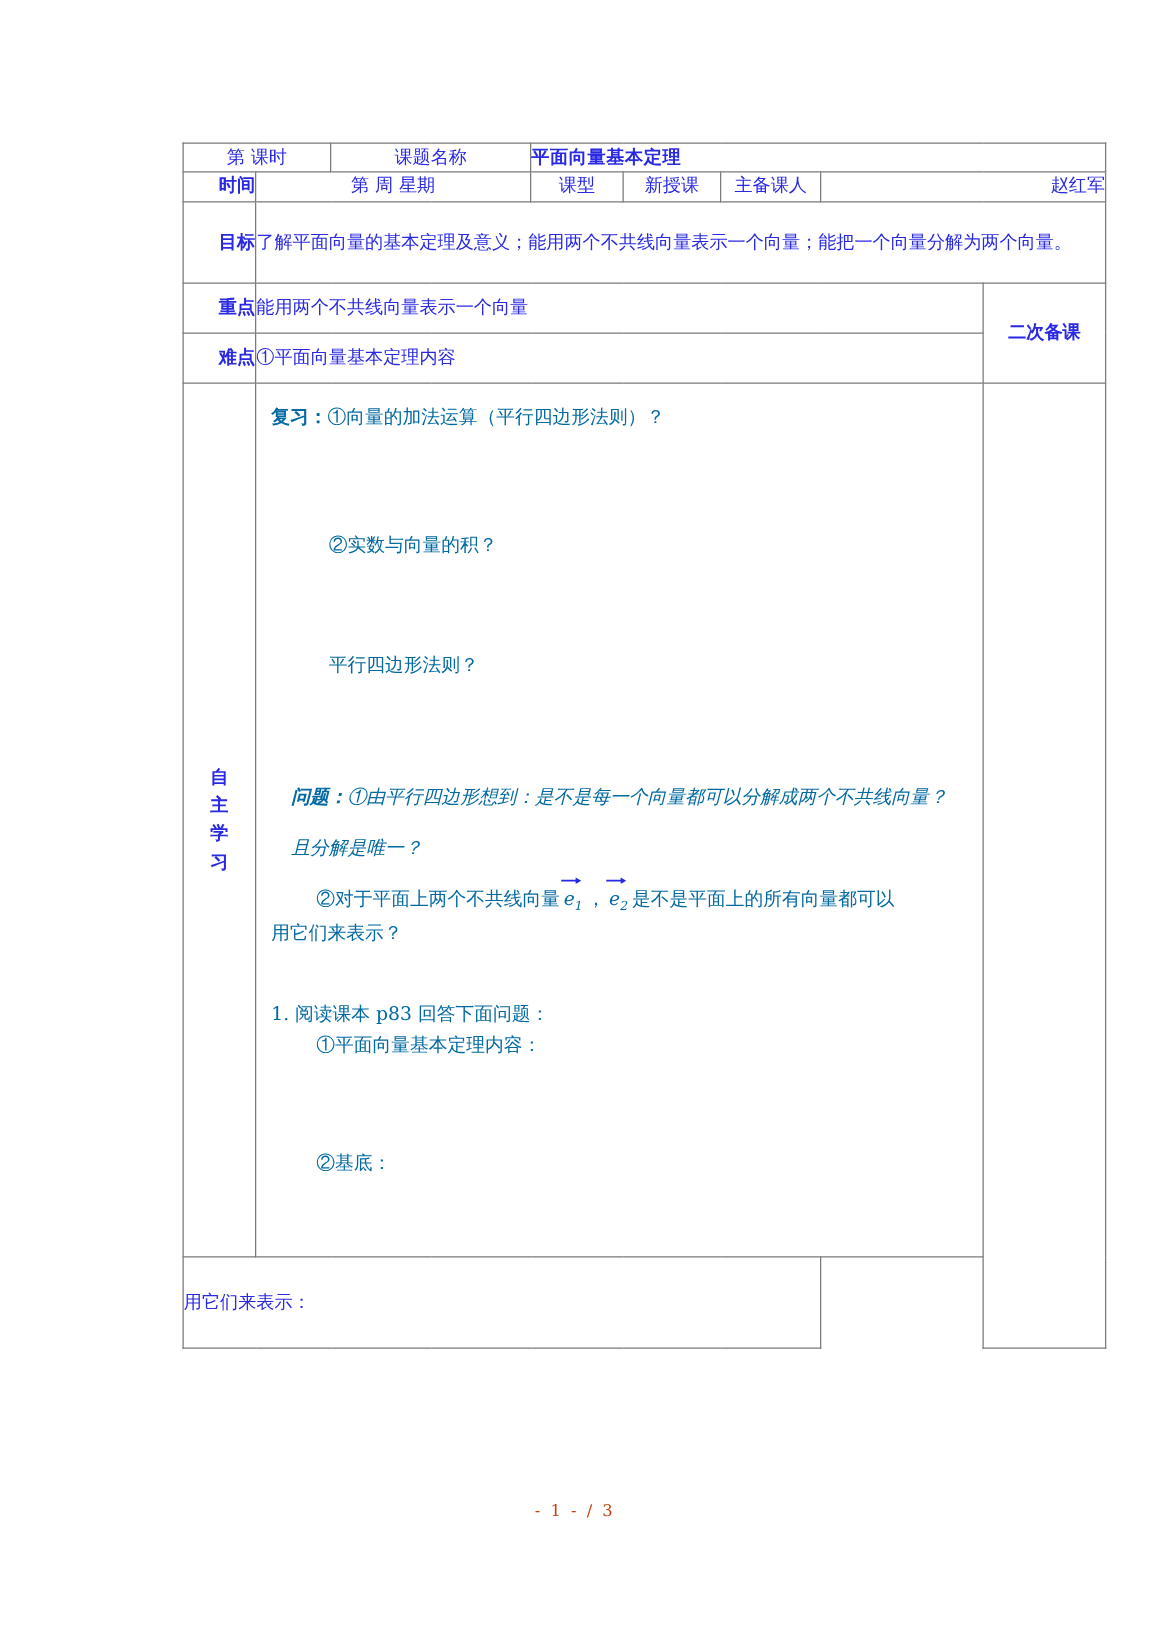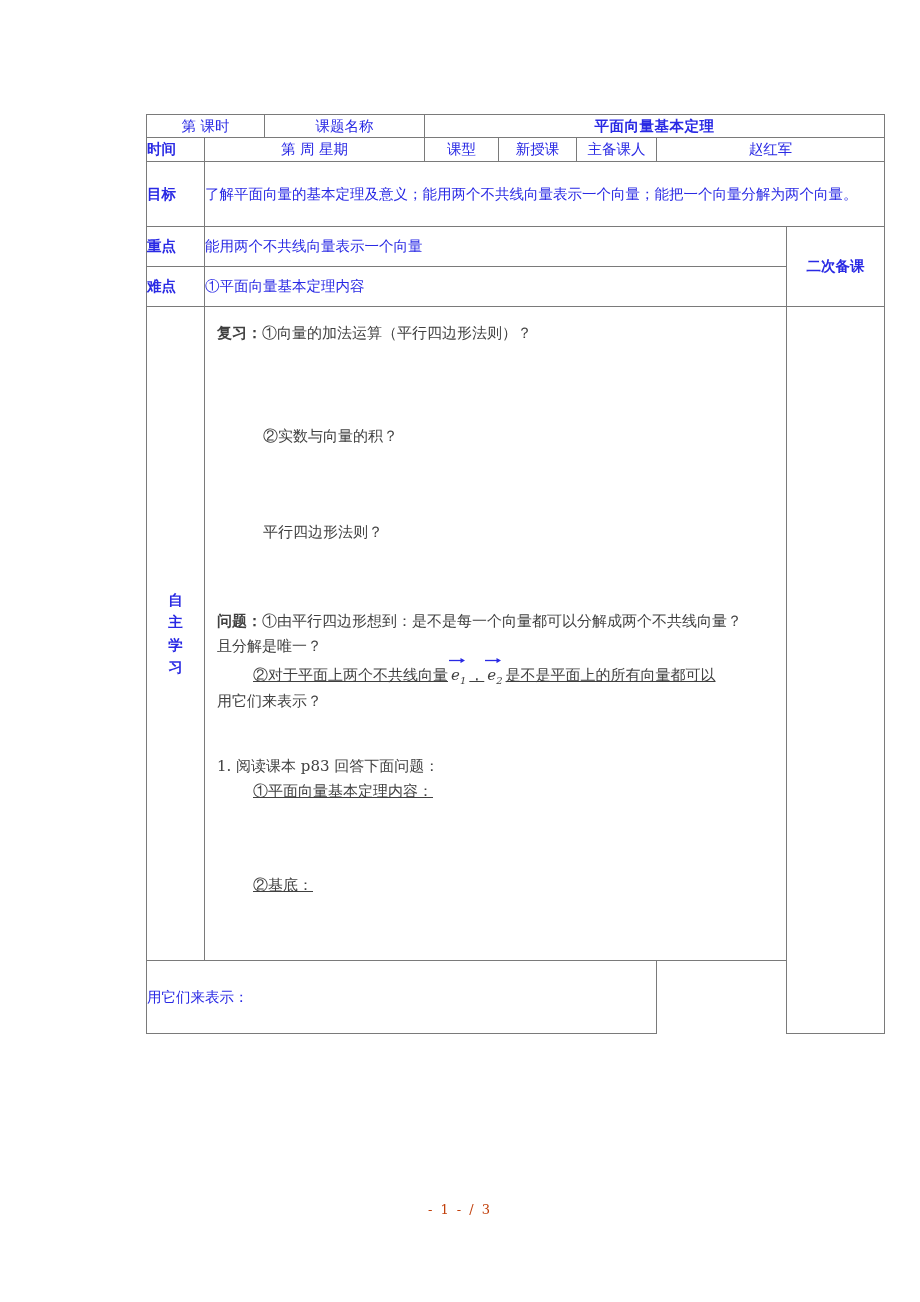--- a/index.html
+++ b/index.html
@@ -31,44 +31,44 @@
   }
   table.lesson td {
     border: 1px solid #7a7a7a;
     vertical-align: middle;
     padding: 0;
     color: #2929e4;
     font-size: 14.5px;
     line-height: 1.55;
   }
   .label-cell {
-    text-align: left;
+    text-align: right;
     font-weight: bold;
     font-size: 15px;
     font-family: "DejaVu Sans", "Liberation Sans", sans-serif;
     color: #2929e4;
   }
   .head-cell {
     text-align: center;
     font-size: 15px;
     font-family: "DejaVu Serif", "Liberation Serif", serif;
     color: #2929e4;
     padding: 6px 4px;
   }
   .title-cell {
     color: #111111;
     font-weight: bold;
     font-size: 17px;
     letter-spacing: 0.5px;
     padding: 5px 10px;
     font-family: "DejaVu Sans", "Liberation Sans", sans-serif;
-    text-align: center;
+    text-align: left;
   }
   .val-cell {
-    text-align: center;
+    text-align: right;
     font-size: 15px;
     font-family: "DejaVu Serif", "Liberation Serif", serif;
     color: #2929e4;
     padding: 6px 8px;
   }
   .goal-text {
     font-size: 15px;
     font-family: "DejaVu Serif", "Liberation Serif", serif;
     color: #2929e4;
     padding: 8px 9px 10px 9px;
@@ -103,33 +103,33 @@
 
   
   .body-cell {
     vertical-align: top;
     padding: 0;
   }
   .body-inner {
     padding: 14px 10px 10px 12px;
     font-family: "DejaVu Serif", "Liberation Serif", serif;
     font-size: 15px;
-    color: #404040;
+    color: #0369a1;
     line-height: 1.65;
   }
   .blk { margin: 0; }
   .gap-a { height: 78px; }
   .gap-b { height: 72px; }
   .gap-c { height: 64px; }
   .gap-d { height: 40px; }
   .gap-e { height: 70px; }
   .indent1 { padding-left: 46px; }
-  .indent2 { padding-left: 36px; text-decoration: underline; }
+  .indent2 { padding-left: 36px; }
   .lead { font-weight: bold; }
-  .qline { margin: 0; }
+  .qline { margin: 16px; font-style: italic; }
 
   
   .vec {
     display: inline-block;
     position: relative;
     font-family: "DejaVu Serif", "Liberation Serif", serif;
     font-style: italic;
     font-size: 15px;
     padding: 0 2px;
     margin: 0 1px;

